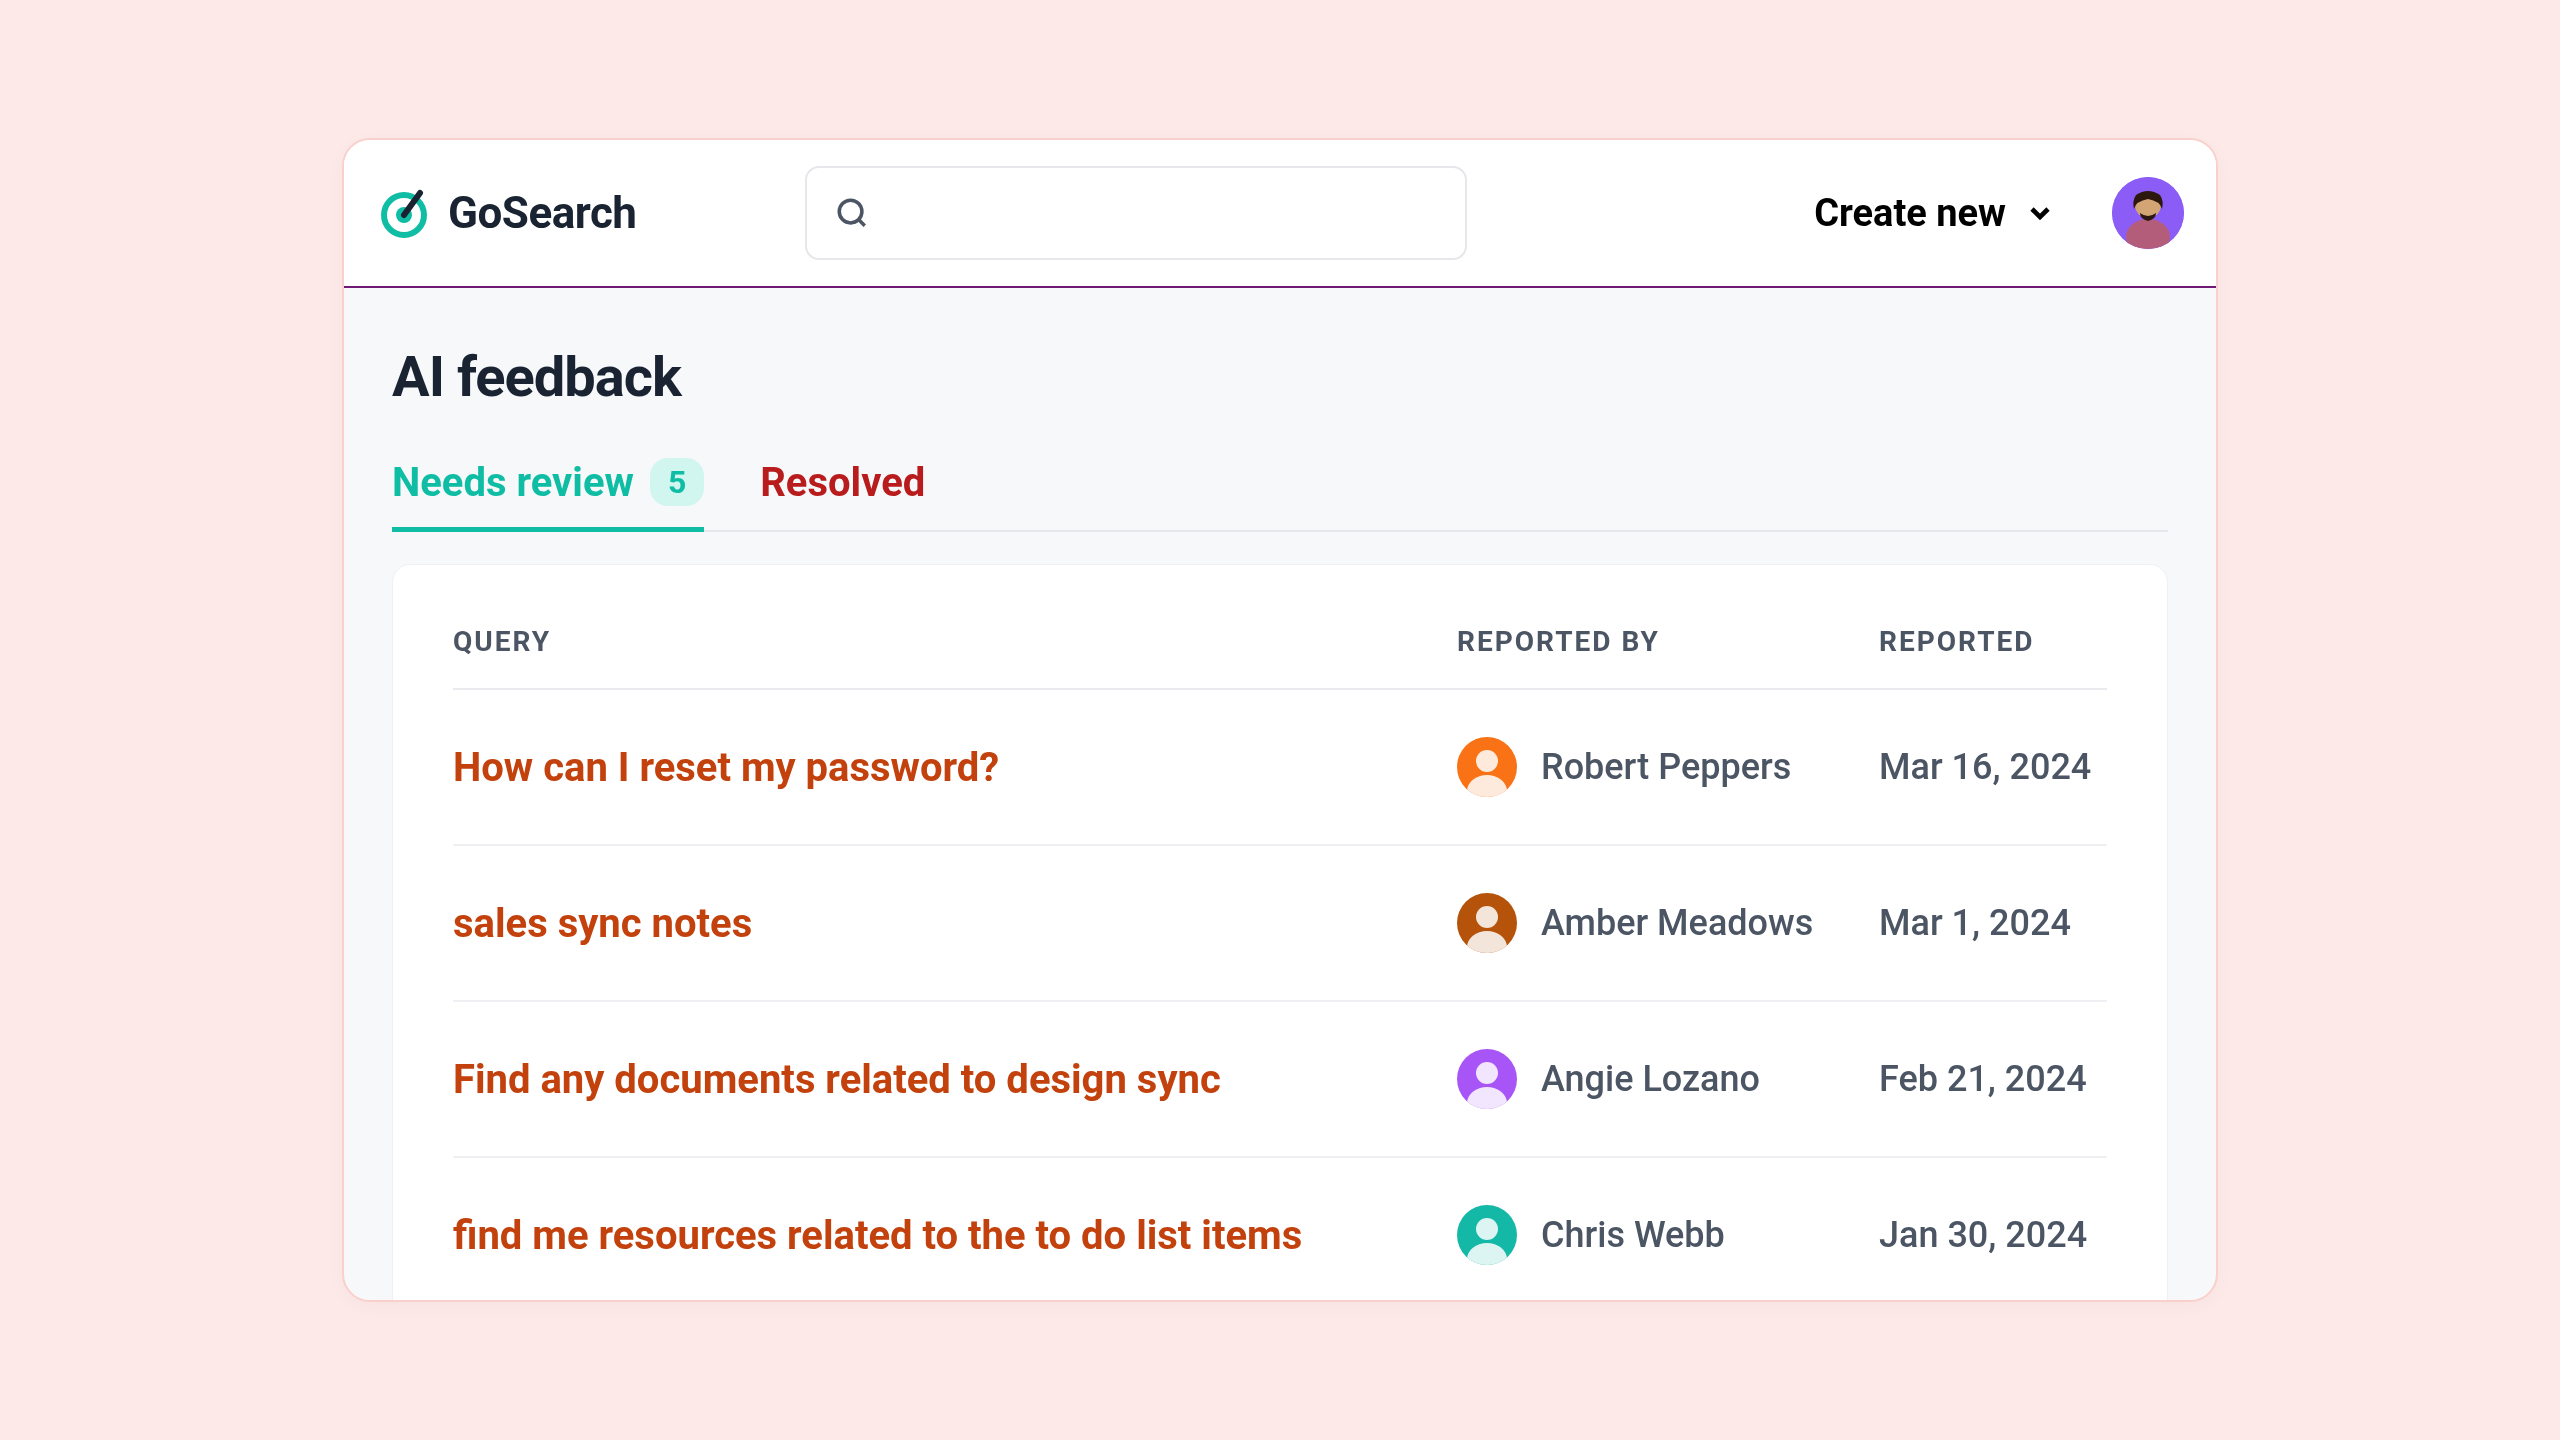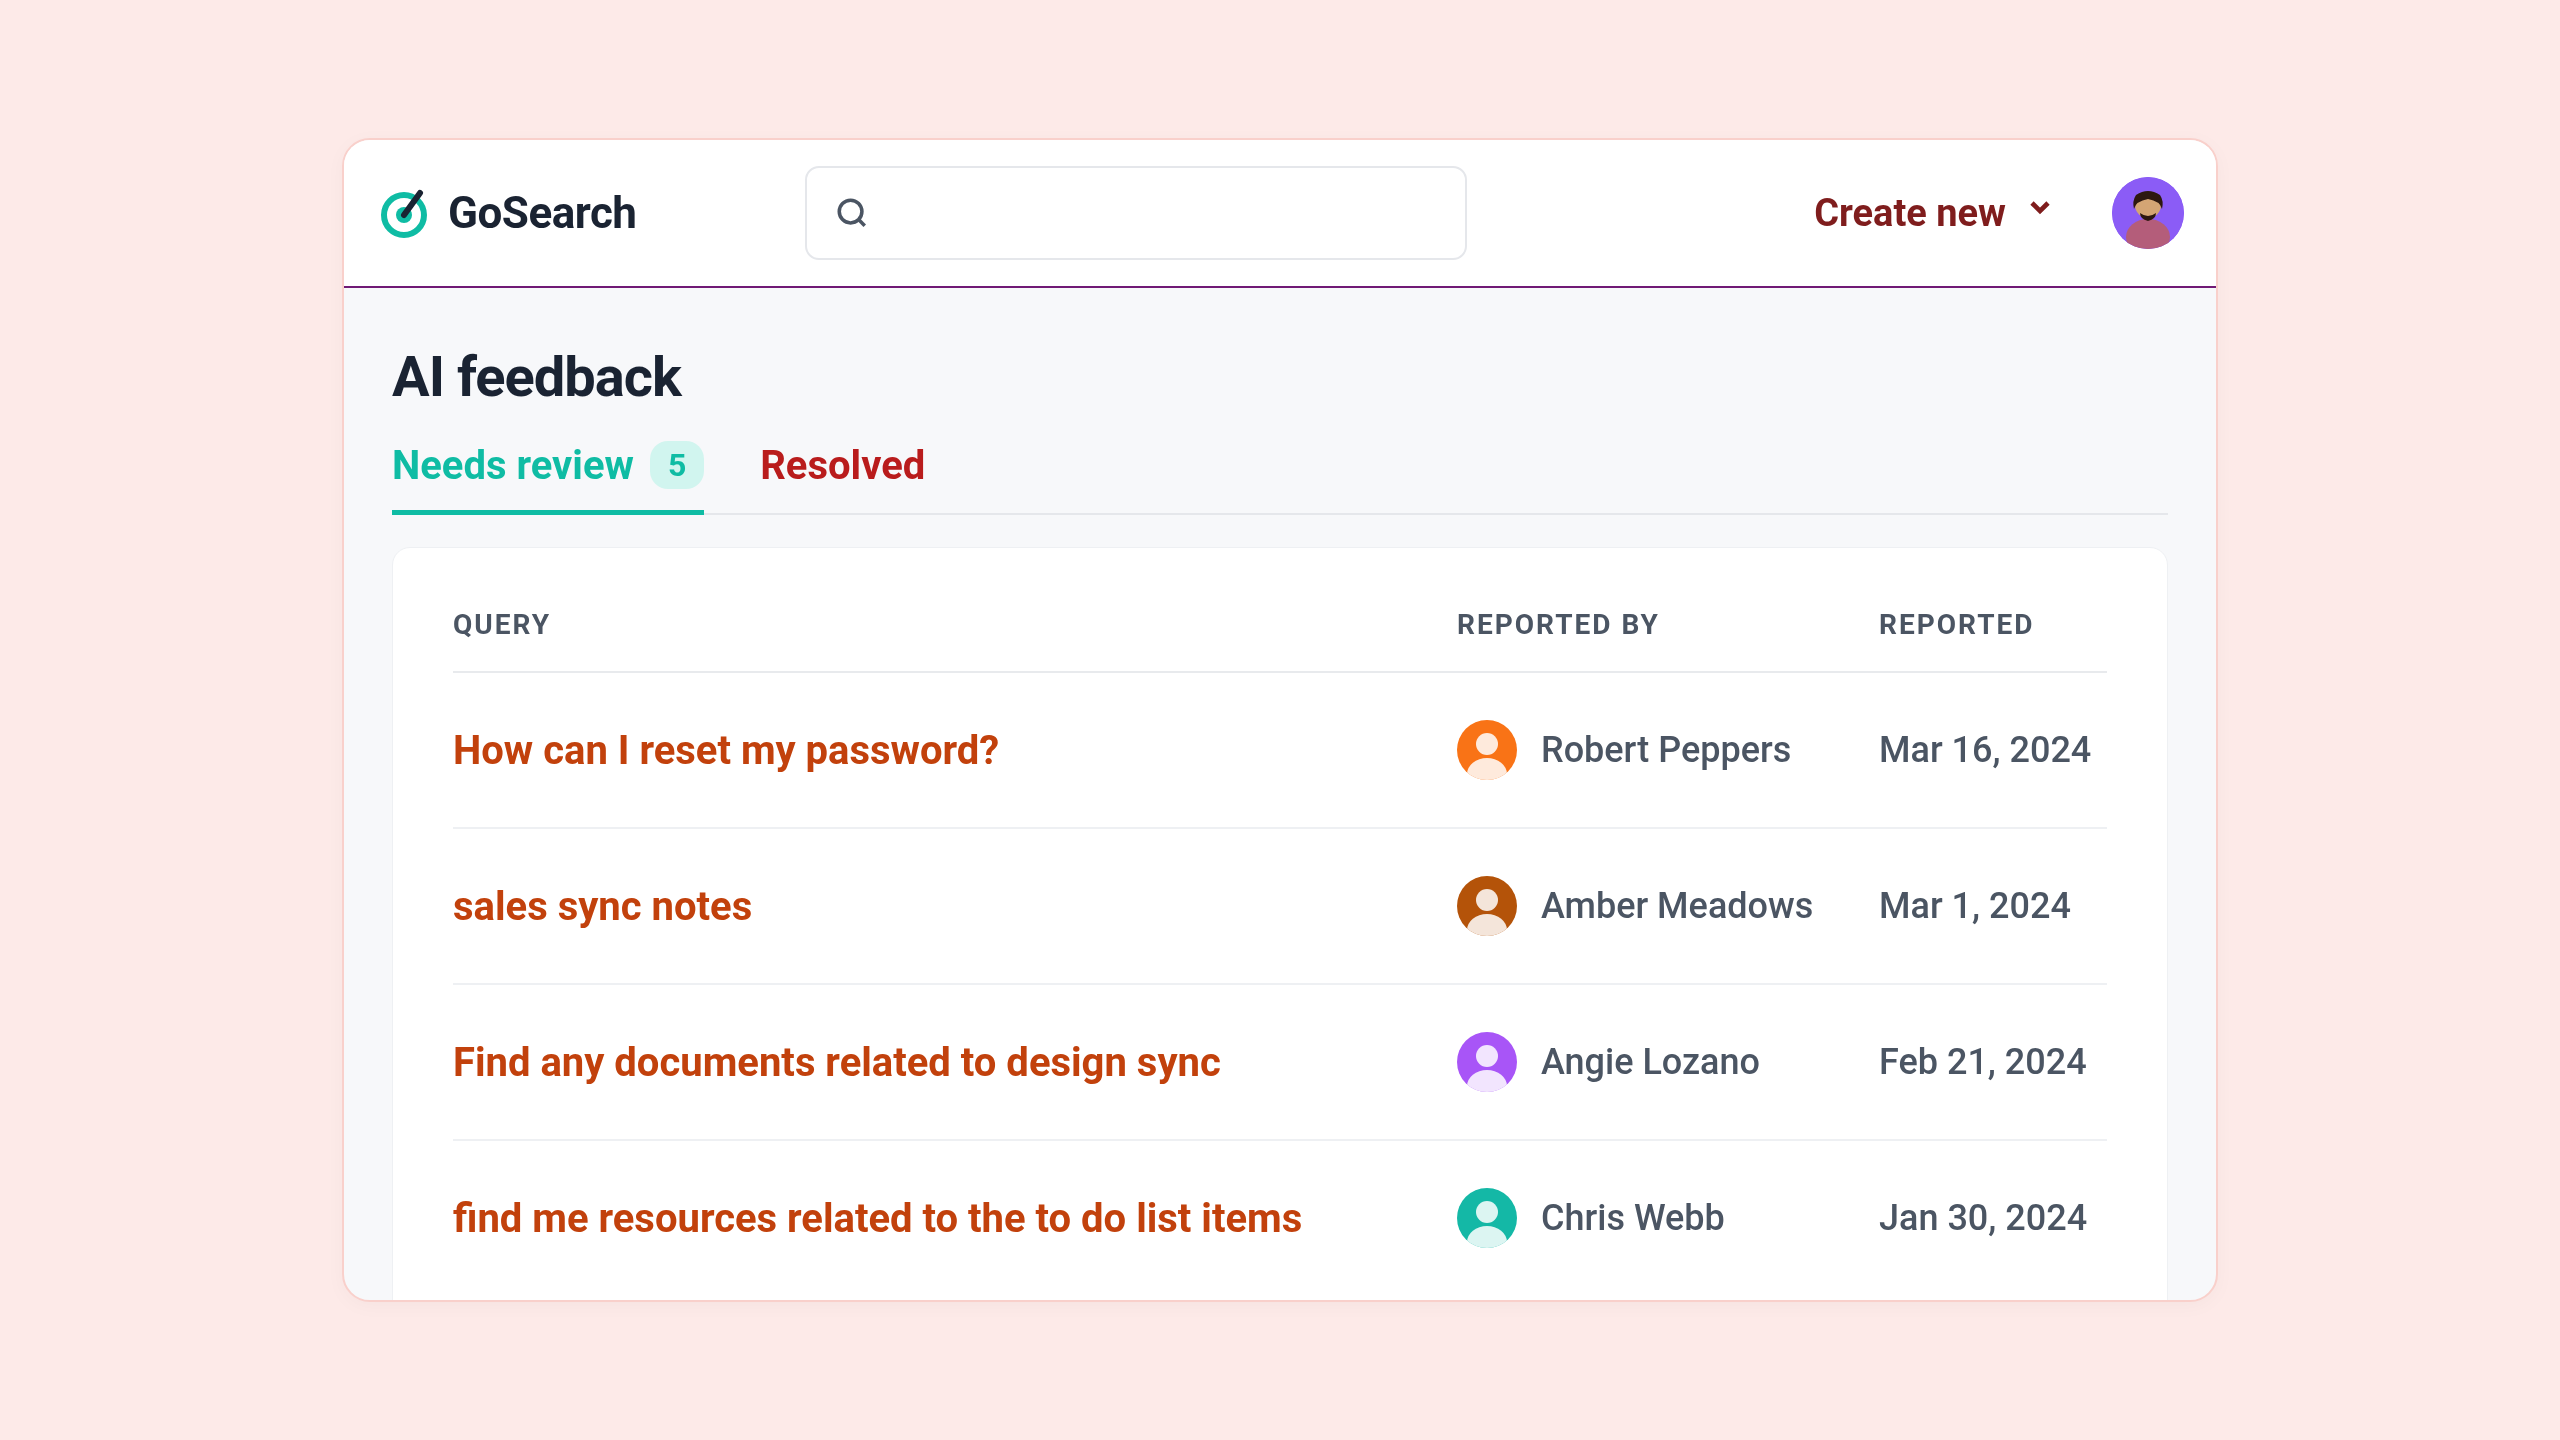--- a/index.html
+++ b/index.html
@@ -76,22 +76,23 @@
 
 .header-right {
   margin-left: auto;
   display: flex;
   align-items: center;
   gap: 56px;
 }
 
 .create-new {
   display: flex;
+  align-items: center;
   gap: 18px;
-  color: #7f1d1d;
+  color: #000000;
   font-size: 38px;
   font-weight: 700;
   cursor: pointer;
 }
 
 .chevron-down {
   width: 32px;
   height: 32px;
 }
 
@@ -113,21 +114,21 @@
 .page-title {
   font-size: 56px;
   font-weight: 700;
   color: #1a2332;
   letter-spacing: -1px;
 }
 
 .tabs {
   display: flex;
   gap: 56px;
-  margin-top: 31px;
+  margin-top: 48px;
   border-bottom: 2px solid #e5e7eb;
 }
 
 .tab {
   display: flex;
   align-items: center;
   gap: 16px;
   padding-bottom: 24px;
   font-size: 40px;
   font-weight: 700;

